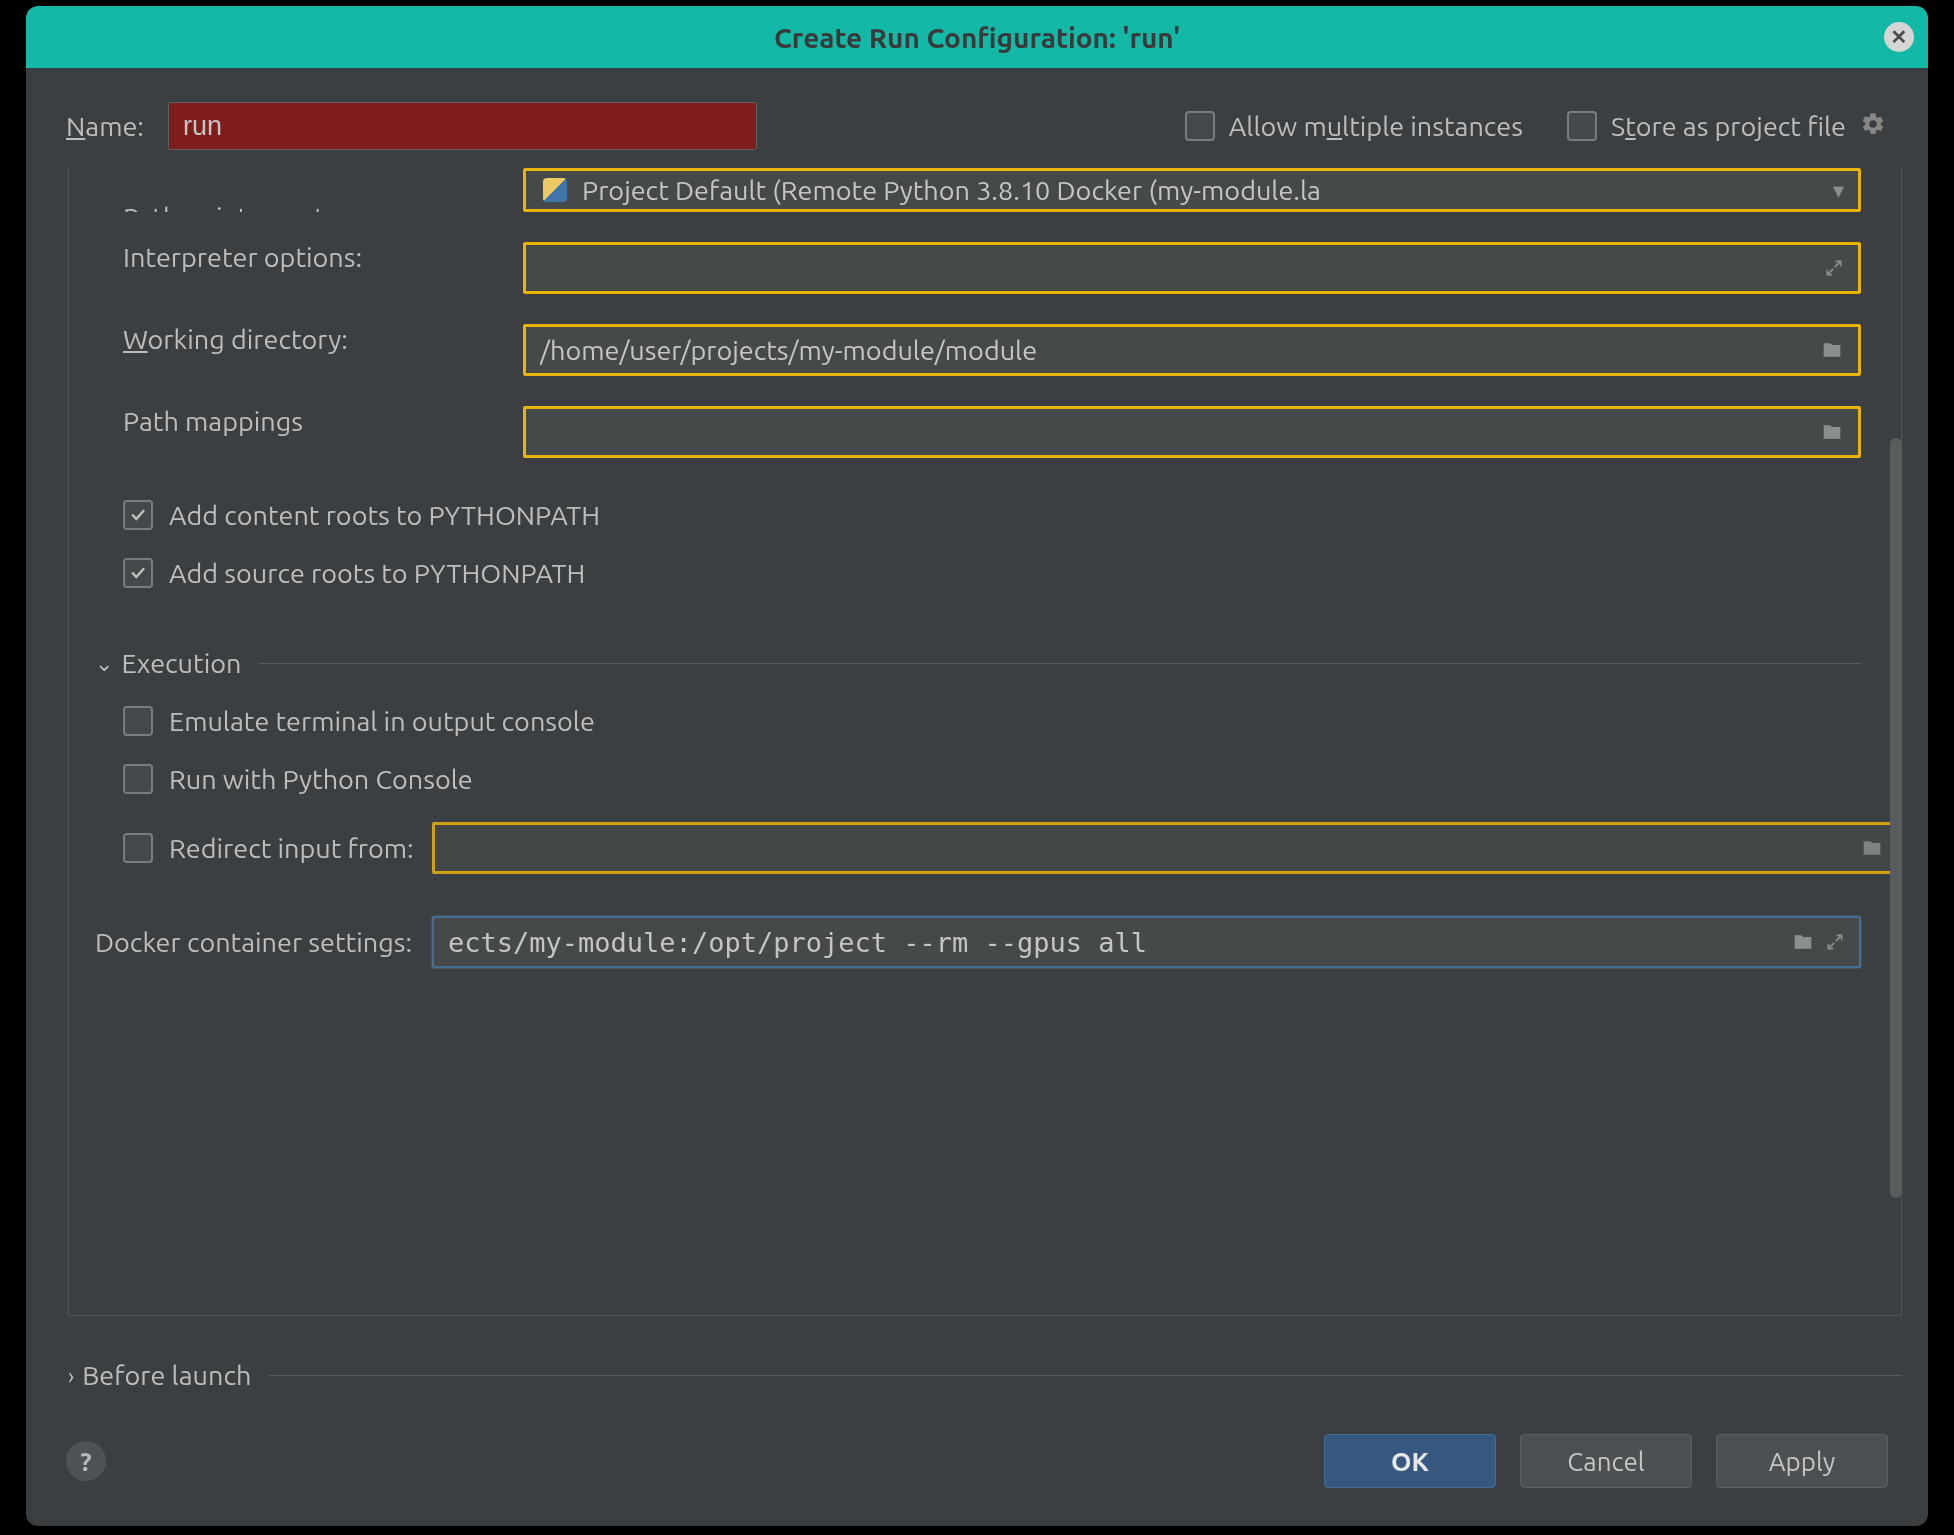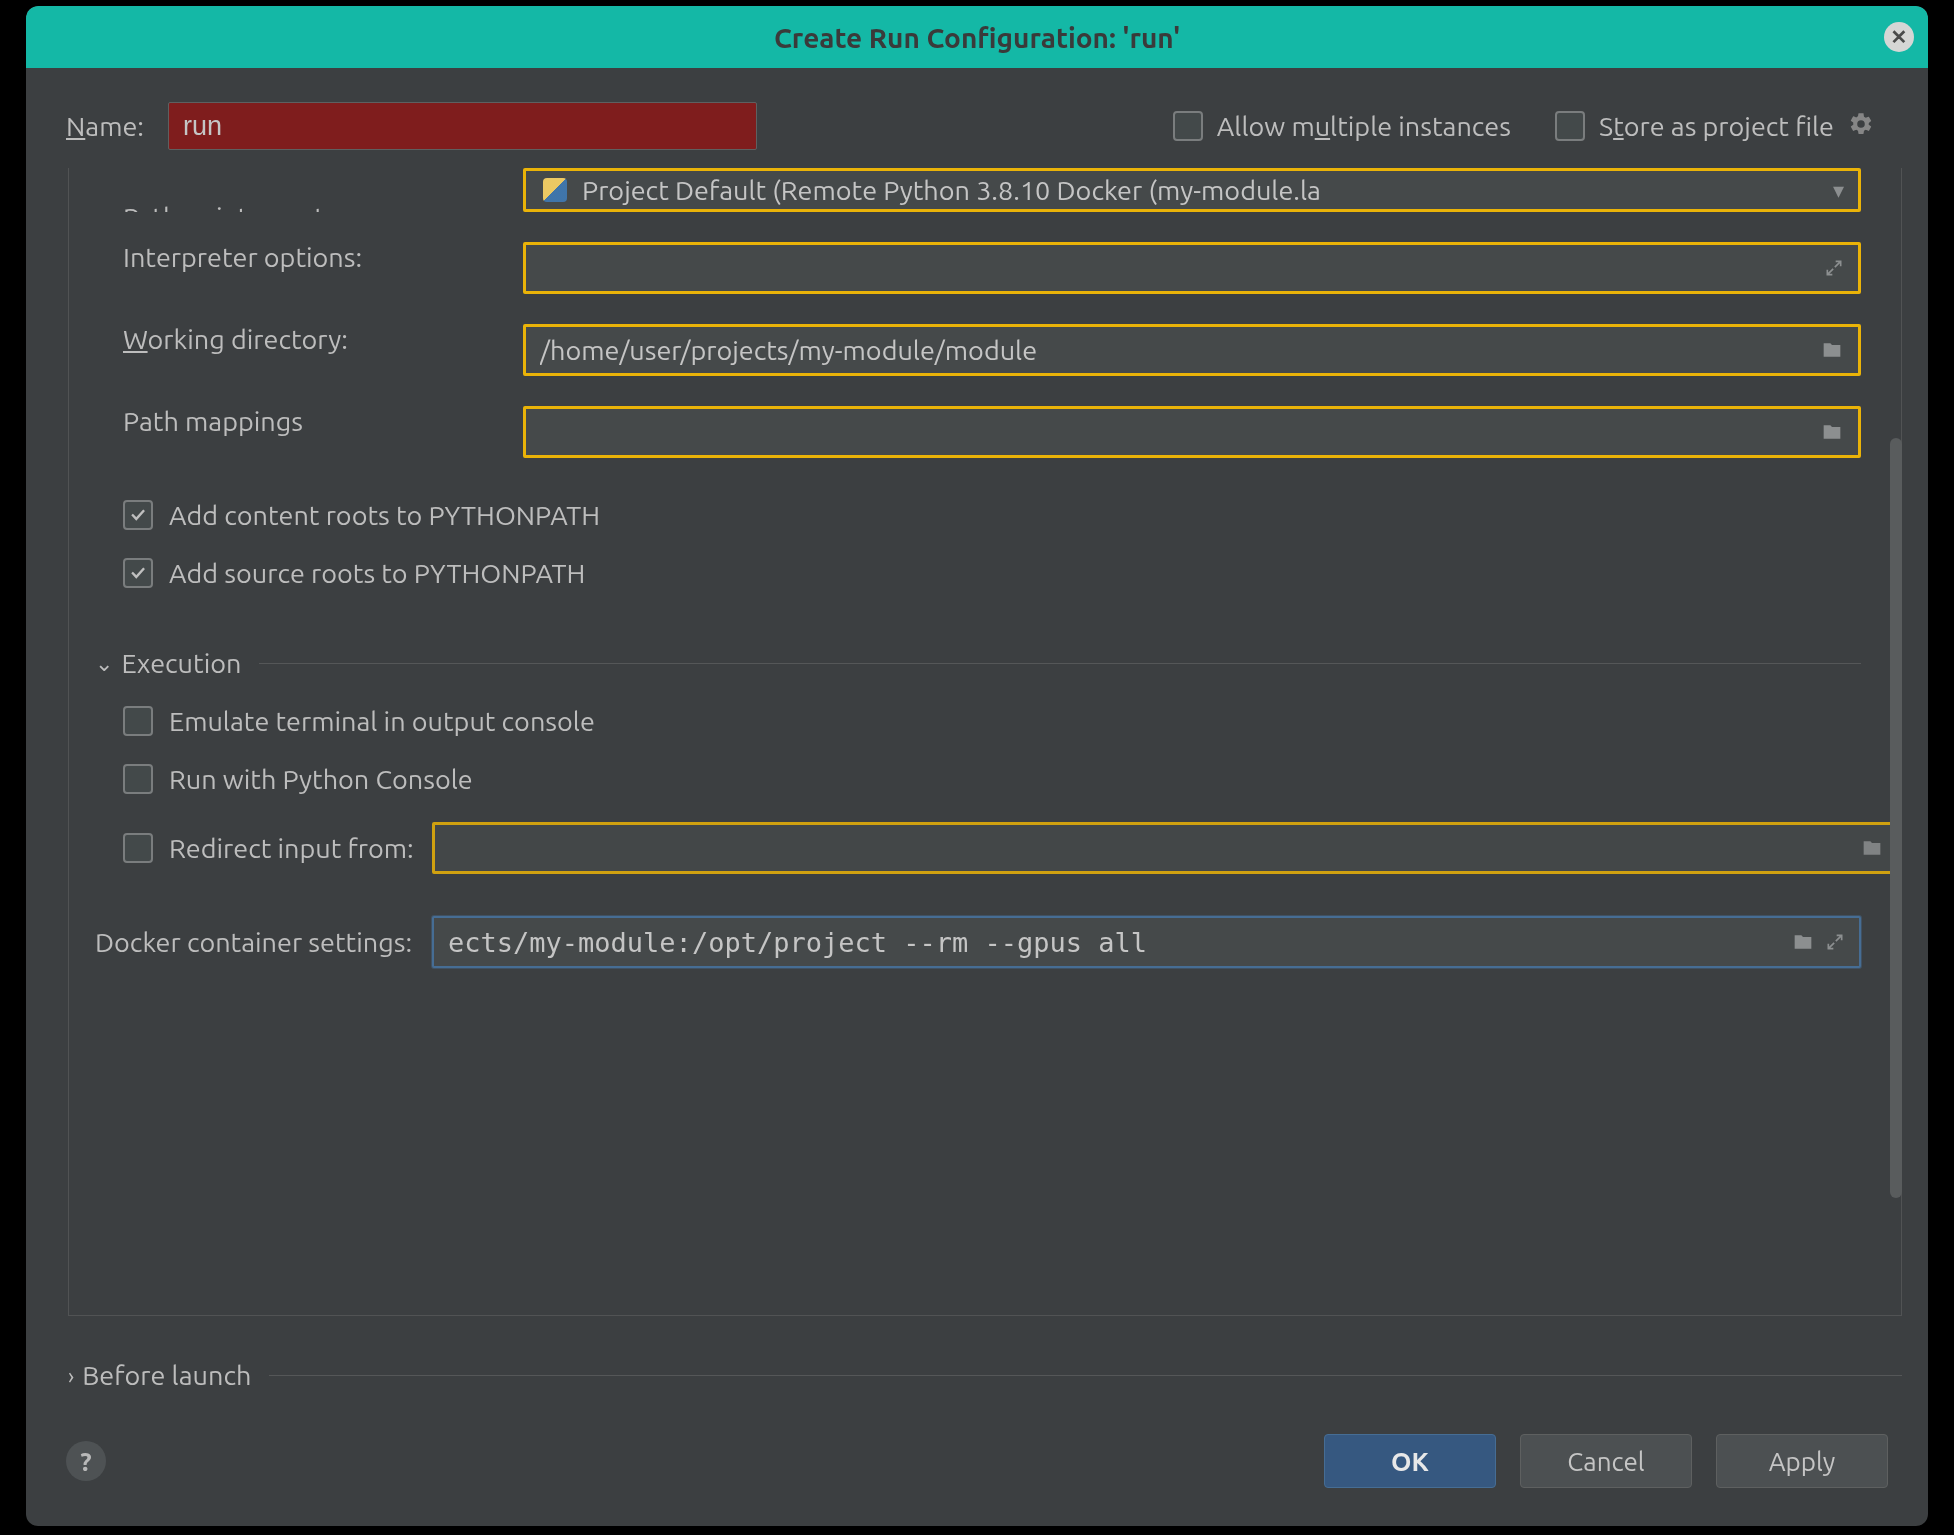--- a/index.html
+++ b/index.html
@@ -51,21 +51,21 @@
     display: flex;
     align-items: center;
     justify-content: center;
     cursor: pointer;
     color: #4a4a4a;
     font-size: 20px;
     font-weight: 600;
   }
   
   .name-row {
-    padding: 34px 54px 18px 40px;
+    padding: 34px 42px 18px 40px;
     display: flex;
     align-items: center;
     font-size: 27px;
     color: #bdbdbd;
   }
   .name-row .label { margin-right: 24px; }
   .name-row .underline-letter { text-decoration: underline; }
   .name-row input.name-input {
     background: #7f1d1d;
     border: 1px solid #5e6060;

